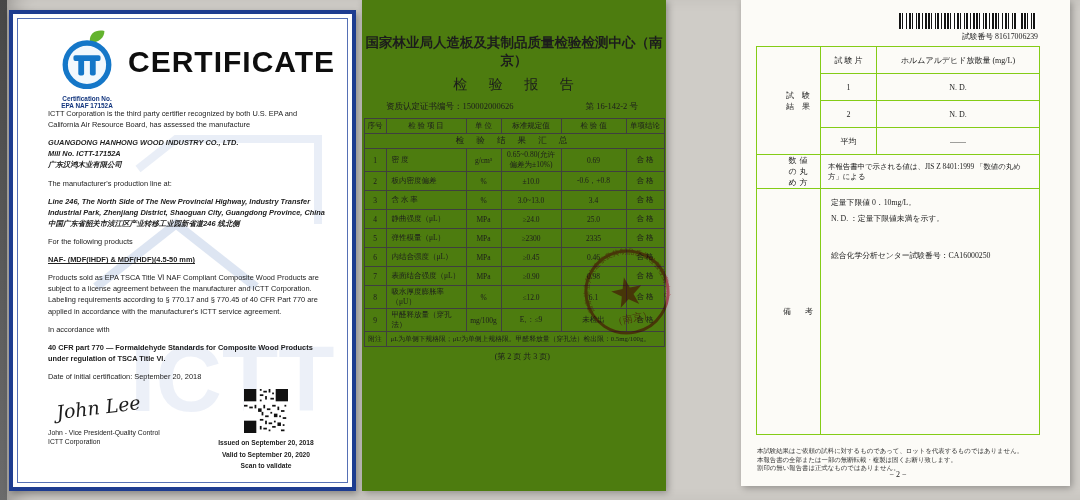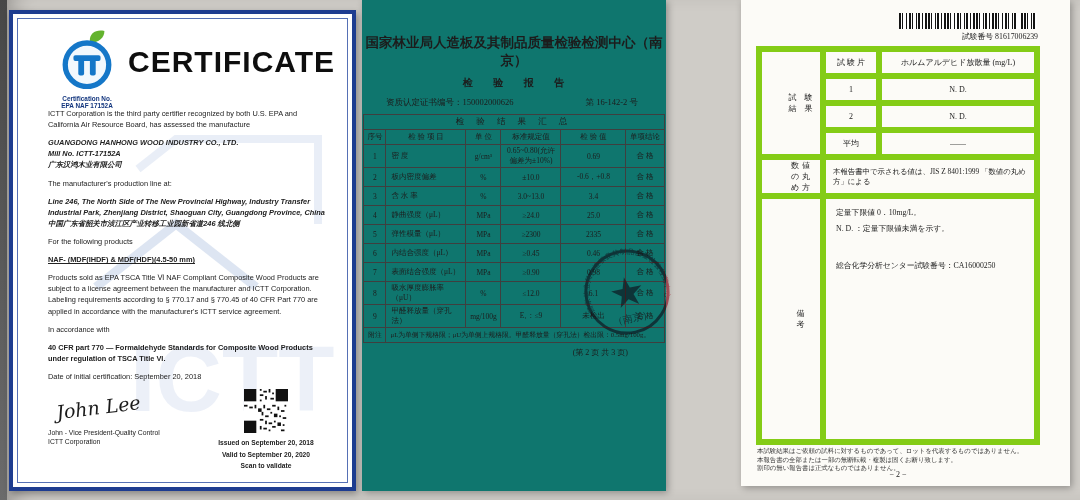--- a/index.html
+++ b/index.html
@@ -33,53 +33,53 @@
   .products { font-weight:bold; text-decoration:underline; margin:0 0 10px; }
   .sig-row { display:flex; justify-content:space-between; margin-top:1px; }
   .signature { font-family:"DejaVu Serif", serif; font-style:italic; font-size:19px;
     color:#1a1a1a; transform:rotate(-7deg); margin:3px 0 7px 8px; white-space:nowrap; }
   .signer { font-size:6.8px; line-height:1.45; }
   .sig-right { width:118px; text-align:center; margin-right:4px; }
   .issued { font-size:6.7px; font-weight:bold; line-height:1.4; margin-top:2px; color:#222; }
 
   
   .mid { position:absolute; left:362px; top:0; width:304px; height:491px;
-    background:#0f766e; box-shadow:2px 2px 7px rgba(0,0,0,.3);
+    background:#4d7c0f; box-shadow:2px 2px 7px rgba(0,0,0,.3);
     font-family:"Liberation Serif", serif; color:#1c1c1c; }
   .mid-title { margin-top:34px; text-align:center; font-size:13.5px; font-weight:bold; }
-  .mid-subtitle { text-align:center; font-size:10px; font-weight:bold; letter-spacing:9px;
+  .mid-subtitle { text-align:center; font-size:14px; font-weight:normal; letter-spacing:9px;
     margin-top:6px;margin-left:8px; }
   .mid-meta { display:flex; justify-content:space-between; font-size:8.5px;
     margin:7px 28px 0 24px; }
   .mid-table { border-collapse:collapse; table-layout:fixed; width:300px; margin:5px auto 0; }
   .mid-table td, .mid-table th { border:1px solid #3f3f3f; font-size:7.5px; font-weight:normal;
     text-align:center; vertical-align:middle; padding:1px 2px; color:#1d1d1d; box-sizing:border-box; }
   .mid-table .tcap { height:13px; font-size:8.5px; letter-spacing:5px; }
   .mid-table thead th { height:15px; }
   .mid-table tbody.data tr { height:19px; }
   .mid-table tbody.data td:nth-child(2) { text-align:left; padding-left:5px; }
   .blank-cell { height:130px; vertical-align:top !important; font-size:8px;
     letter-spacing:4px; padding-top:3px !important; }
   .footnote-row td { height:15px; font-size:6.8px; }
   .footnote-row td:last-child { text-align:left; padding-left:4px; }
-  .mid-pagenote { text-align:right; padding-right:38px; margin-top:4px; font-size:8px; }
+  .mid-pagenote { text-align:right; padding-right:116px; margin-top:4px; font-size:8px; }
   .stamp { position:absolute; left:219px; top:246px; transform:rotate(-12deg);
     opacity:.85; mix-blend-mode:multiply; }
 
   
   .right { position:absolute; left:741px; top:0; width:329px; height:486px;
     background:#fcfbf7; box-shadow:2px 2px 7px rgba(0,0,0,.3);
     font-family:"Liberation Serif", serif; color:#1c1c1c; }
   .barcode { position:absolute; left:158px; top:13px; width:138px; height:16px;
     background:repeating-linear-gradient(90deg,#141414 0 2px,#fff 2px 3.4px,#141414 3.4px 4.3px,
       #fff 4.3px 7px,#141414 7px 8.4px,#fff 8.4px 9.6px); }
   .testno { position:absolute; left:0; top:31px; width:297px; text-align:right; font-size:7.8px; }
   .jp-table { position:absolute; left:15px; top:46px; border-collapse:collapse;
     table-layout:fixed; width:284px; }
-  .jp-table td { border:6px solid #84cc16; font-size:8px; text-align:center;
+  .jp-table td { border:1px solid #84cc16; font-size:8px; text-align:center;
     vertical-align:middle; height:27px; padding:0 4px; box-sizing:border-box; }
   .jp-table .lbl { letter-spacing:3px;padding-left:26px; }
   .rounding-cell { text-align:left !important; font-size:7.4px !important; padding-left:7px !important; }
   .remarks-cell { height:246px !important; vertical-align:top !important; text-align:left !important;
     padding:8px 8px 0 10px !important; font-size:7.8px !important; line-height:1.45; }
   .remarks-cell .line { margin-bottom:5px; }
   .remarks-cell .line:empty { height:15px; }
   .jp-end { position:absolute; top:434px; left:15px; width:284px; text-align:right;
     letter-spacing:7px; font-size:9px; padding-right:2px; box-sizing:border-box; }
   .jp-footer { position:absolute; top:447px; left:16px; font-size:6.4px; line-height:1.35; color:#333; }
@@ -205,29 +205,29 @@
       <colgroup>
         <col style="width:22px">
           <col style="width:80px">
           <col style="width:35px">
         <col style="width:60px">
           <col style="width:65px">
           <col style="width:38px">
       </colgroup>
       <thead>
         <tr>
-          <td colspan="6" class="tcap">检 验 结 果 汇 总</td>
-        </tr>
-        <tr>
           <th>序号</th>
           <th>检 验 项 目</th>
           <th>单 位</th>
           <th>标准规定值</th>
           <th>检  验  值</th>
           <th>单项结论</th>
+        </tr>
+        <tr>
+          <td colspan="6" class="tcap">检 验 结 果 汇 总</td>
         </tr>
       </thead>
       <tbody class="data">
           <tr>
             <td>1</td>
             <td>密  度</td>
             <td>g/cm³</td>
             <td>0.65~0.80(允许偏差为±10%)</td>
             <td>0.69</td>
             <td>合 格</td>

